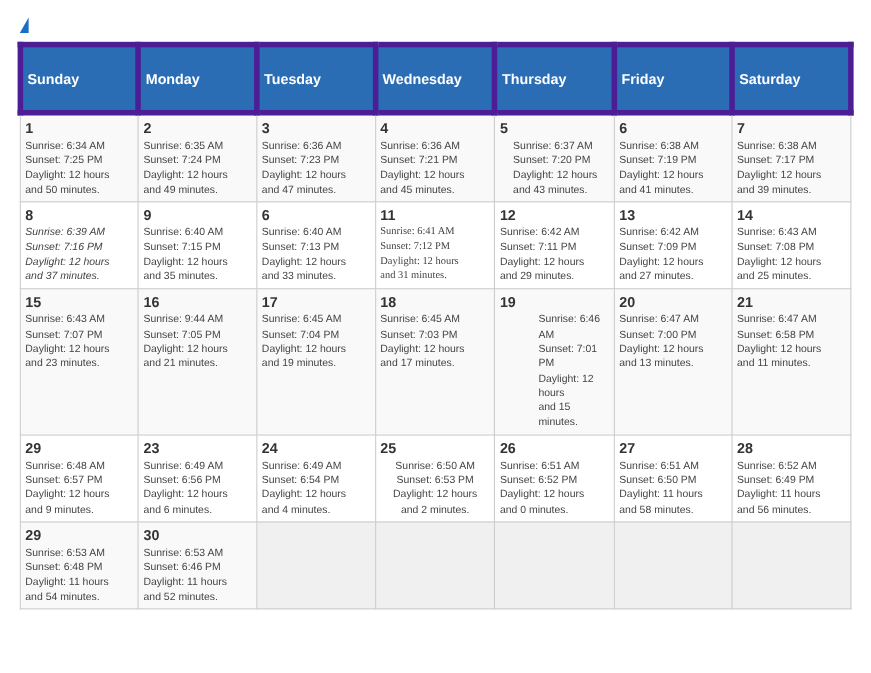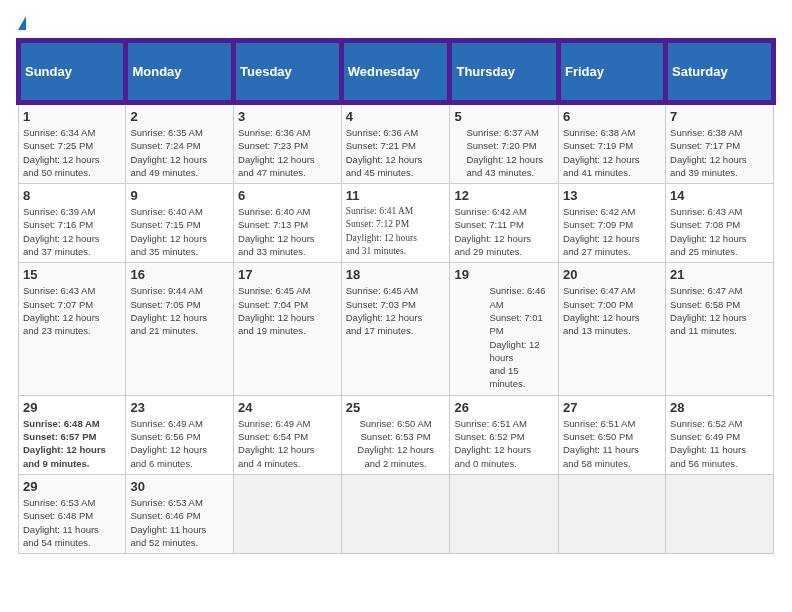--- a/index.html
+++ b/index.html
@@ -172,21 +172,21 @@
           <span class="day-num">7</span>
           <div class="day-detail" style="white-space: pre-line;">Sunrise: 6:38 AM
 Sunset: 7:17 PM
 Daylight: 12 hours
 and 39 minutes.</div>
         </td>
       </tr>
       <tr>
         <td>
           <span class="day-num">8</span>
-          <div class="day-detail" style="white-space: pre-line;">Sunrise: 6:39 AM
+          <div class="day-detail" style="white-space: pre-line; font-style: italic;">Sunrise: 6:39 AM
 Sunset: 7:16 PM
 Daylight: 12 hours
 and 37 minutes.</div>
         </td>
         <td>
           <span class="day-num">9</span>
           <div class="day-detail" style="white-space: pre-line;">Sunrise: 6:40 AM
 Sunset: 7:15 PM
 Daylight: 12 hours
 and 35 minutes.</div>
@@ -274,21 +274,21 @@
           <span class="day-num">21</span>
           <div class="day-detail" style="white-space: pre-line;">Sunrise: 6:47 AM
 Sunset: 6:58 PM
 Daylight: 12 hours
 and 11 minutes.</div>
         </td>
       </tr>
       <tr>
         <td>
           <span class="day-num">29</span>
-          <div class="day-detail" style="white-space: pre-line; font-weight: bold;">Sunrise: 6:48 AM
+          <div class="day-detail" style="white-space: pre-line;">Sunrise: 6:48 AM
 Sunset: 6:57 PM
 Daylight: 12 hours
 and 9 minutes.</div>
         </td>
         <td>
           <span class="day-num">23</span>
           <div class="day-detail" style="white-space: pre-line;">Sunrise: 6:49 AM
 Sunset: 6:56 PM
 Daylight: 12 hours
 and 6 minutes.</div>

